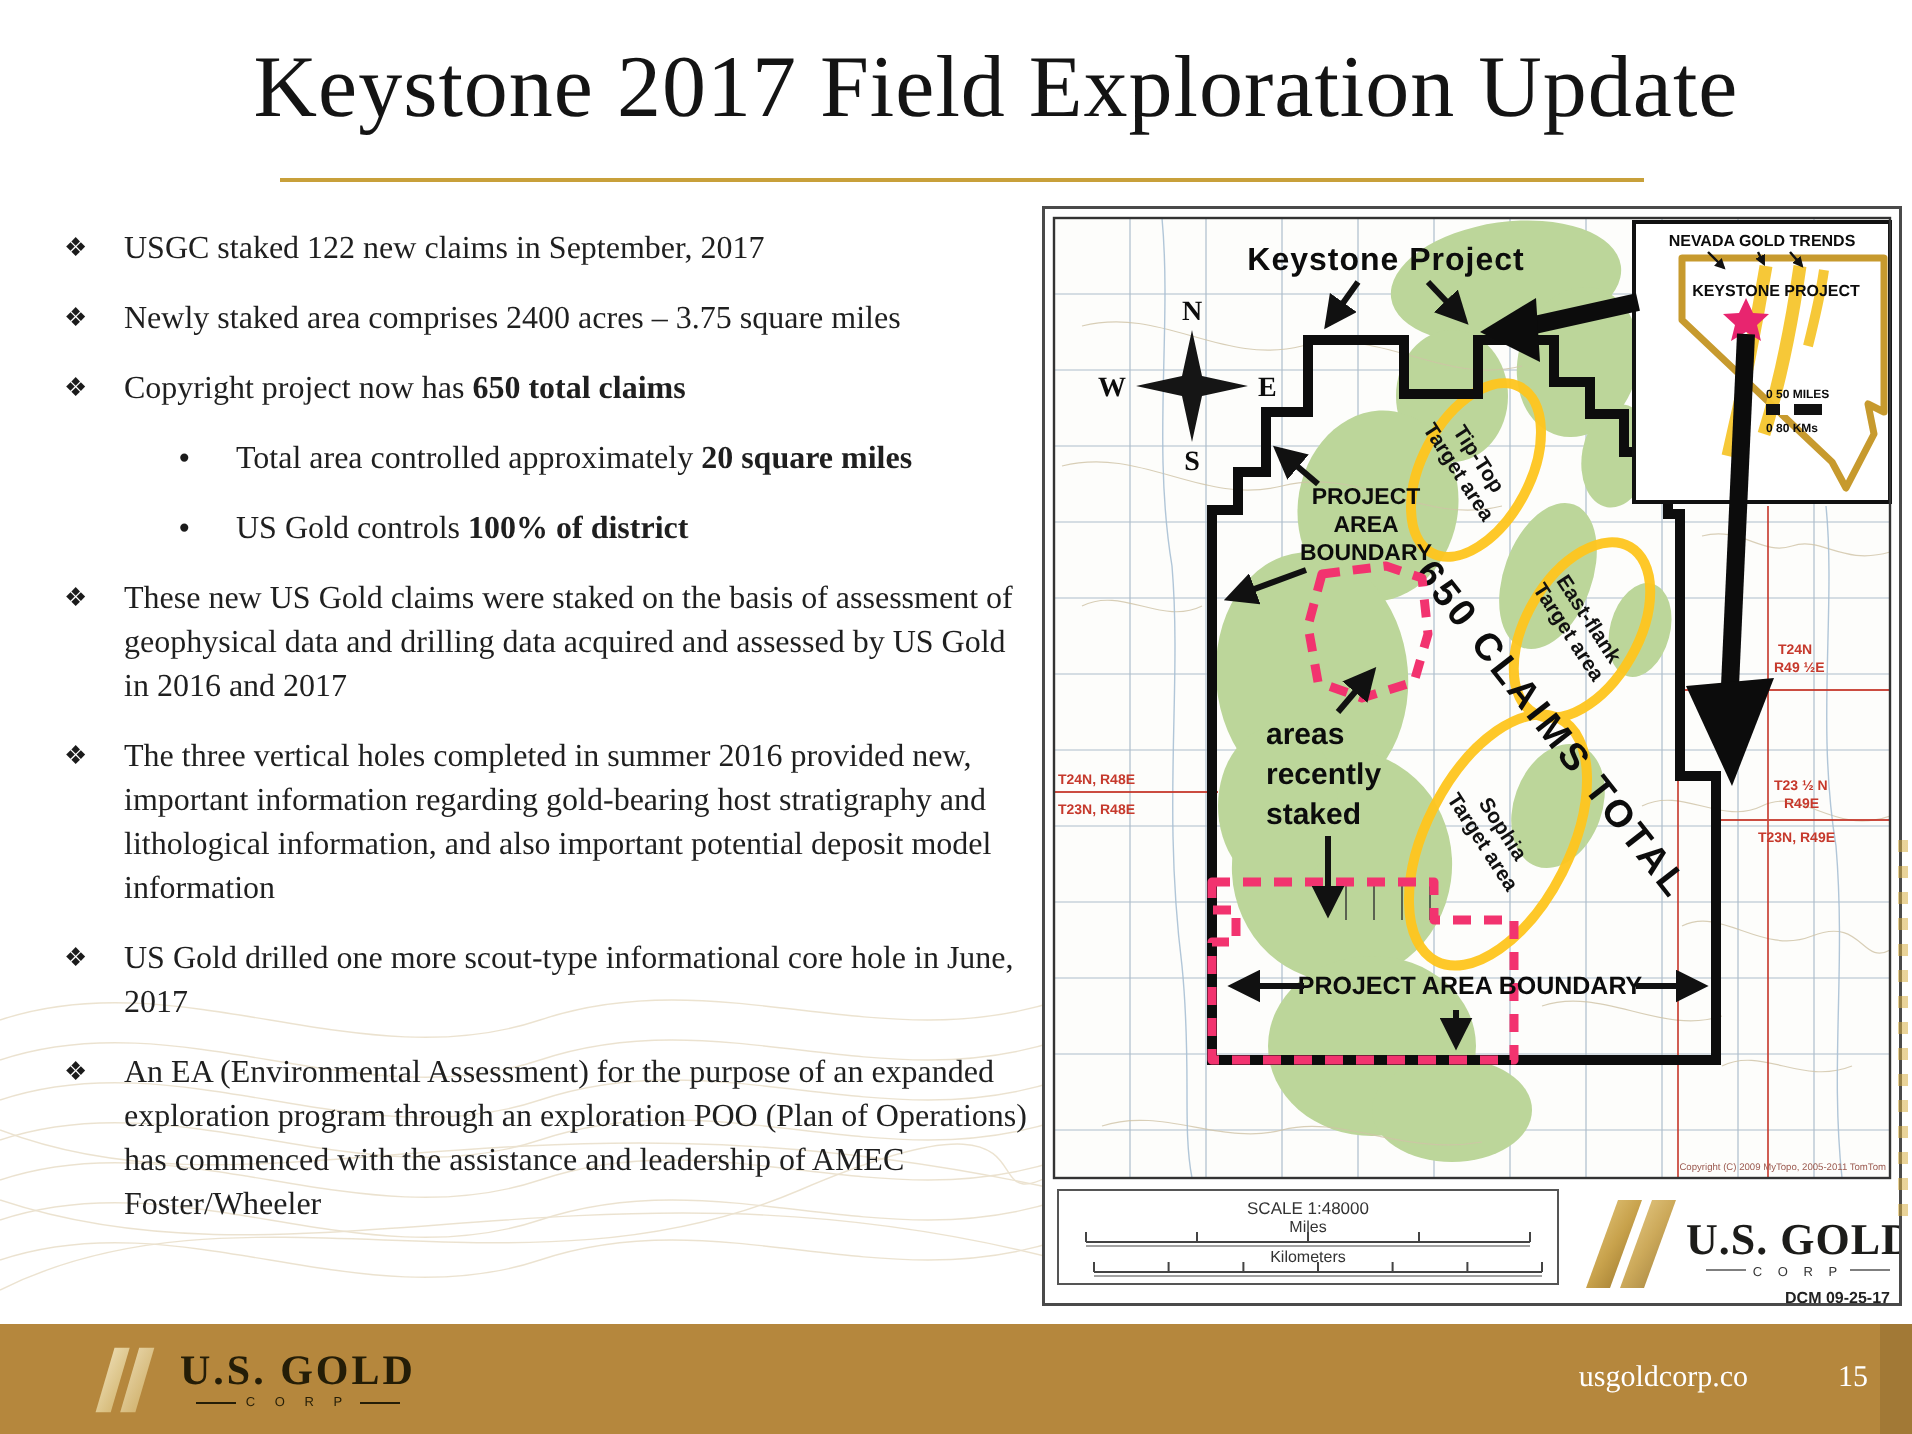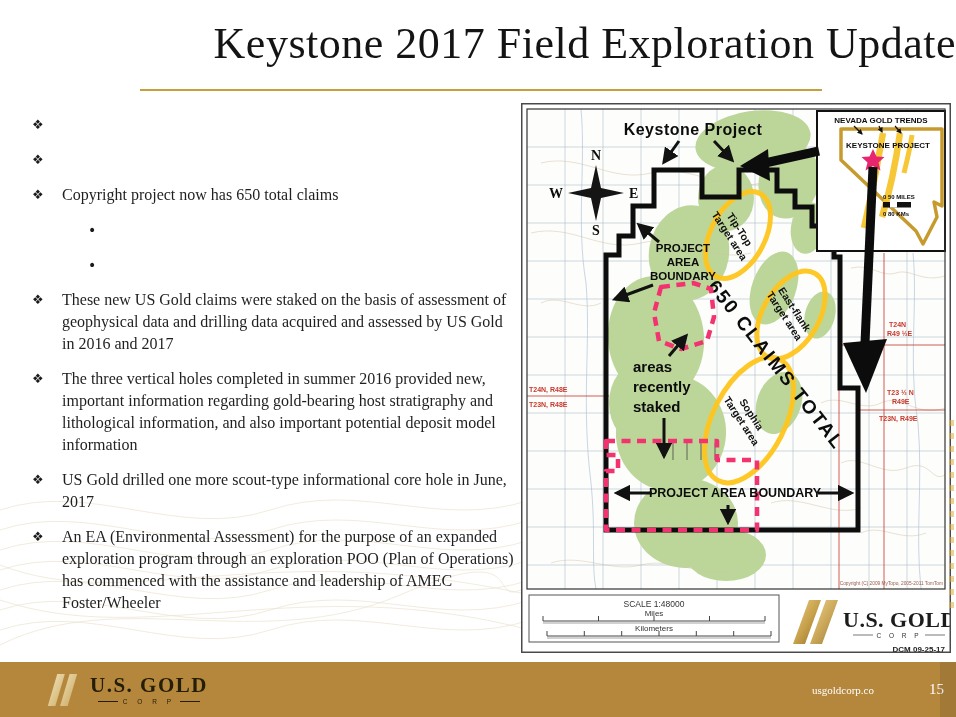--- a/index.html
+++ b/index.html
@@ -2,38 +2,38 @@
 <html><head>
 <meta charset="utf-8">
 <style>
   html,body{margin:0;padding:0;}
   body{
     width:956px;height:717px;position:relative;overflow:hidden;
     background:#ffffff;font-family:"Liberation Serif",serif;
   }
   
   .slide-title{
-    position:absolute;top:18px;left:0;right:0;text-align:right;
+    position:absolute;top:18px;left:0;right:0;text-align:center;
     font-size:44px;color:#141414;letter-spacing:.5px;font-weight:400;padding-left:40px;
   }
   .title-underline{
     position:absolute;top:89px;left:140px;width:682px;height:2px;
     background:#C8A03A;
   }
   
   .bullet-col{
     position:absolute;left:32px;top:114px;width:486px;z-index:2;
   }
   .bullet{display:flex;margin-bottom:13px;color:#1f1f1f;}
   .bullet .mk{
     flex:0 0 30px;font-size:13px;line-height:22px;color:#1b1b1b;
     font-family:"DejaVu Sans",sans-serif;
   }
   .bullet .tx{font-size:16px;line-height:22px;}
-  .bullet .tx b{font-weight:normal;}
+  .bullet .tx b{font-weight:bold;}
   .sub{margin-left:56px;}
   .sub .mk{flex:0 0 30px;font-size:14px;}
   
   .watermark{position:absolute;left:0;top:470px;z-index:0;}
   .edge-watermark{
     position:absolute;left:949px;top:420px;width:5px;height:195px;z-index:3;
     background:repeating-linear-gradient(180deg,rgba(216,176,70,.55) 0 6px,transparent 6px 13px);
   }
   
   .map-panel{position:absolute;left:521px;top:103px;width:430px;height:550px;z-index:2;}
@@ -45,22 +45,22 @@
   }
   .footer-right-strip{
     position:absolute;right:0;top:0;width:16px;height:55px;background:rgba(0,0,0,.10);
   }
   .f-logo{display:flex;align-items:center;margin-left:44px;}
   .f-logo-text{margin-left:10px;display:flex;flex-direction:column;align-items:center;}
   .f-name{font-size:21px;font-weight:bold;color:#241d07;letter-spacing:1.5px;line-height:21px;}
   .f-corp-row{display:flex;align-items:center;margin-top:2px;}
   .f-corp-row .dash{width:20px;height:1px;background:#241d07;}
   .f-corp{font-size:6.5px;letter-spacing:4px;color:#241d07;margin:0 5px;font-family:"Liberation Sans",sans-serif;}
-  .f-site{position:absolute;right:82px;font-size:11px;color:#fff;}
-  .f-page{position:absolute;right:12px;font-size:15px;color:#fff;}
+  .f-site{position:absolute;right:82px;font-size:15px;color:#fff;}
+  .f-page{position:absolute;right:22px;font-size:15px;color:#fff;}
   text{user-select:none;}
 </style>
 </head>
 <body>
 
 <div class="slide-title">Keystone 2017 Field Exploration Update</div>
 <div class="title-underline"></div>
 
 <svg class="watermark" width="530" height="200" viewBox="0 0 530 200">
   <g fill="none" stroke="#D9C7A2" stroke-width="0.7" opacity="0.5">
@@ -74,33 +74,37 @@
     <path d="M0,175 C120,115 260,185 400,125 S480,145 530,115"></path>
     <path d="M0,130 C150,180 300,100 530,160"></path>
     <path d="M0,95 C130,145 260,65 530,125"></path>
   </g>
 </svg>
 <div class="edge-watermark"></div>
 
 <div class="bullet-col">
   <div class="bullet">
     <span class="mk">❖</span>
-  </div>
-  <div class="bullet">
-    <span class="mk">❖</span>
+    <span class="tx"><span>USGC staked 122 new claims in September, 2017</span><b></b></span>
+  </div>
+  <div class="bullet">
+    <span class="mk">❖</span>
+    <span class="tx"><span>Newly staked area comprises 2400 acres – 3.75 square miles</span><b></b></span>
   </div>
   <div class="bullet">
     <span class="mk">❖</span>
     <span class="tx"><span>Copyright project now has </span><b>650 total claims</b></span>
   </div>
   <div class="bullet sub">
     <span class="mk">•</span>
+    <span class="tx"><span>Total area controlled approximately </span><b>20 square miles</b></span>
   </div>
   <div class="bullet sub">
     <span class="mk">•</span>
+    <span class="tx"><span>US Gold controls </span><b>100% of district</b></span>
   </div>
   <div class="bullet">
     <span class="mk">❖</span>
     <span class="tx"><span>These new US Gold claims were staked on the basis of assessment of geophysical data and drilling data acquired and assessed by US Gold in 2016 and 2017</span><b></b></span>
   </div>
   <div class="bullet">
     <span class="mk">❖</span>
     <span class="tx"><span>The three vertical holes completed in summer 2016 provided new, important information regarding gold-bearing host stratigraphy and lithological information, and also important potential deposit model information</span><b></b></span>
   </div>
   <div class="bullet">

